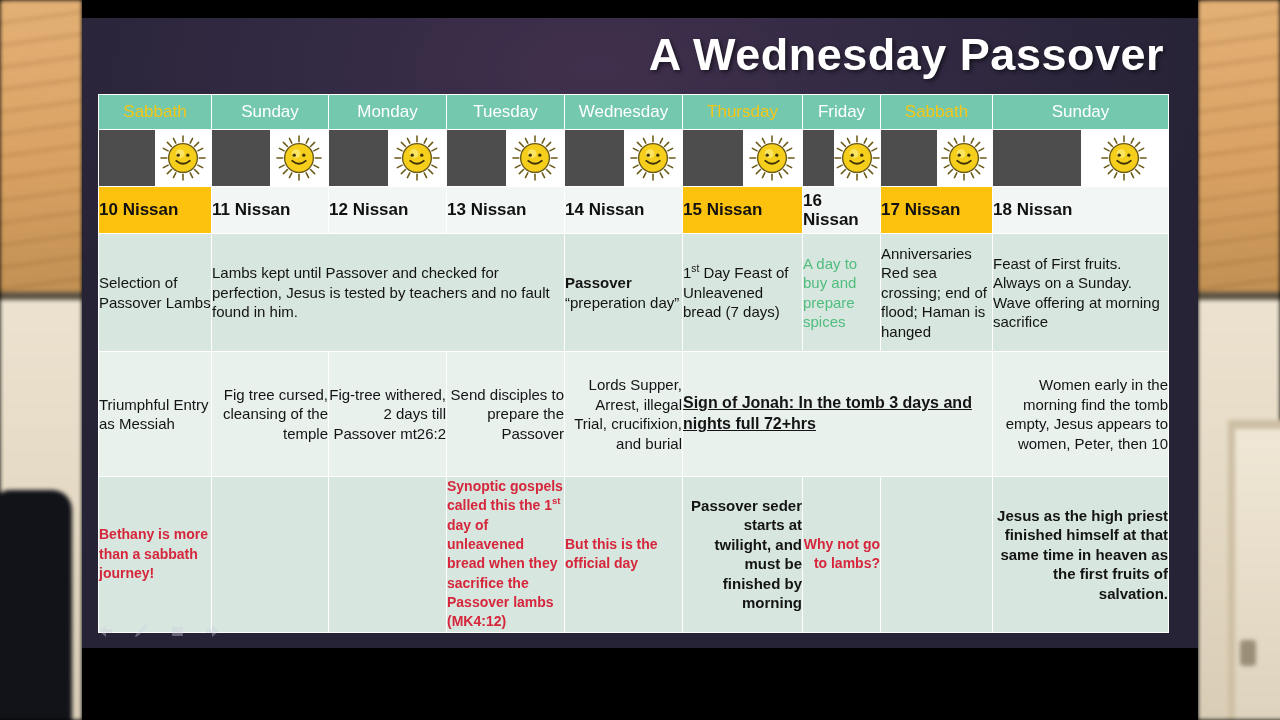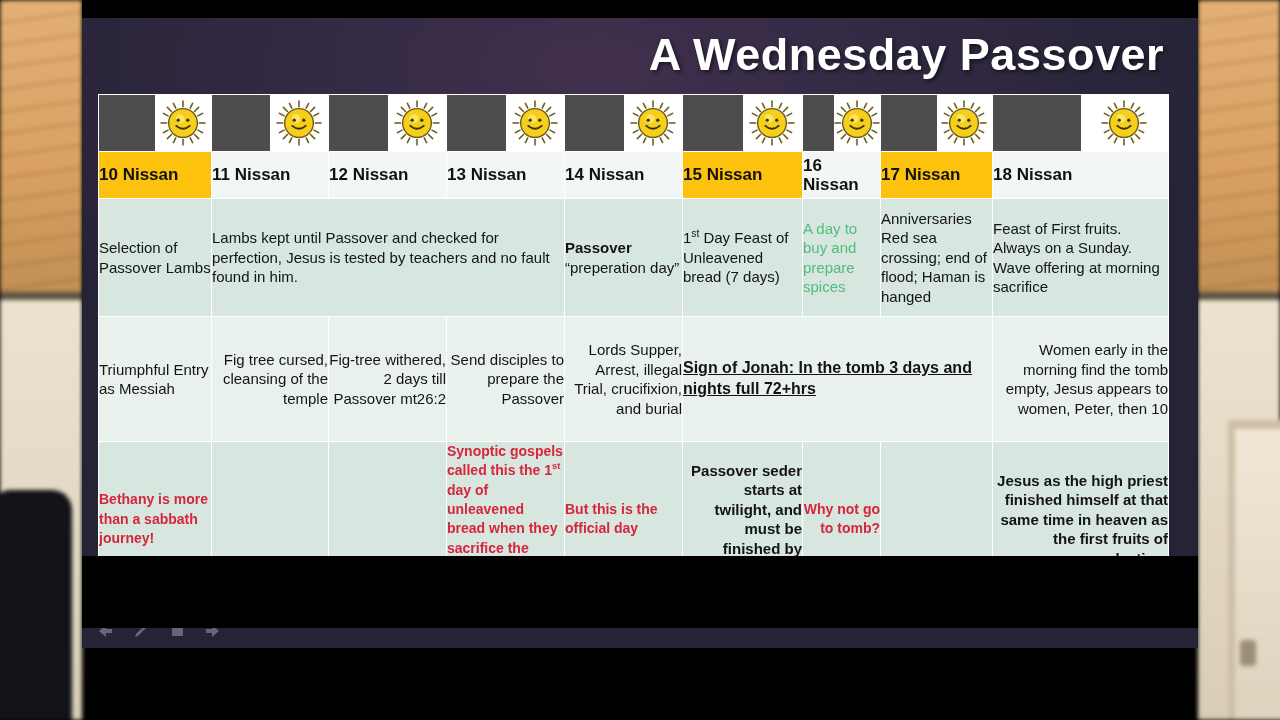--- a/index.html
+++ b/index.html
@@ -57,21 +57,21 @@
   }
   .bg-knob {
     position: absolute; left: 42px; top: 640px; width: 16px; height: 26px;
     background: #9b8e77; border-radius: 4px;
   }
 
   
   #share {
     position: absolute;
     left: 82px; top: 0;
-    width: 1116px; height: 628px;
+    width: 1116px; height: 720px;
     background: #fef9c3;
   }
   #slide-frame {
     position: absolute;
     left: 0; top: 18px;
     width: 1116px; height: 630px;
     background:
       radial-gradient(ellipse 620px 340px at 46% 8%, #41304d 0%, #332a44 45%, #272336 100%);
   }
 
@@ -247,20 +247,31 @@
             <col style="width:118px">
           <col style="width:118px">
             <col style="width:118px">
             <col style="width:120px">
           <col style="width:78px">
             <col style="width:112px">
             <col style="width:176px">
         </colgroup>
 
         <tbody>
+            <tr>
+          <th class="dayhead sabbath">Sabbath</th>
+          <th class="dayhead">Sunday</th>
+          <th class="dayhead">Monday</th>
+          <th class="dayhead">Tuesday</th>
+          <th class="dayhead">Wednesday</th>
+          <th class="dayhead sabbath">Thursday</th>
+          <th class="dayhead">Friday</th>
+          <th class="dayhead sabbath">Sabbath</th>
+          <th class="dayhead">Sunday</th>
+        </tr>
 
         <tr id="sky-row">
               <td class="skycell">
                 <div class="sky">
                   <div class="night"></div>
                   <div class="daylight">
                     <svg class="sun" width="46" height="46" viewBox="0 0 48 48">
                       <g stroke="#6b5a16" stroke-width="1.6" stroke-linecap="round">
                         <line x1="24" y1="1" x2="24" y2="7"></line>
                         <line x1="24" y1="41" x2="24" y2="47"></line>
@@ -587,21 +598,21 @@
 
         <tr class="rowC">
           <td class="cell r3 al-left t-red">Bethany  is more than a sabbath journey!</td>
           <td class="cell r3"></td>
           <td class="cell r3"></td>
           <td class="cell r3 al-left t-red">
             <span>Synoptic gospels called this the 1</span><sup>st</sup><span> day of unleavened bread when they  sacrifice the Passover lambs (MK4:12)</span>
           </td>
           <td class="cell r3 al-left t-red">But this is the official day</td>
           <td class="cell r3 al-right">Passover seder starts at twilight, and must be finished by morning</td>
-          <td class="cell r3 al-right t-red">Why not go to tomb?</td>
+          <td class="cell r3 al-right t-red">Why not go to lambs?</td>
           <td class="cell r3"></td>
           <td class="cell r3 al-right">Jesus as the high priest finished himself at that same time in heaven as the first fruits of salvation.</td>
         </tr>
       </tbody>
         </table>
 
       <div id="toolbar">
         <span class="tb-ico">
           <svg viewBox="0 0 18 18" width="18" height="18">
               <path d="M10 3 L3 9 L10 15 L10 11 L16 11 L16 7 L10 7 Z" fill="#cfd0e0"></path>

